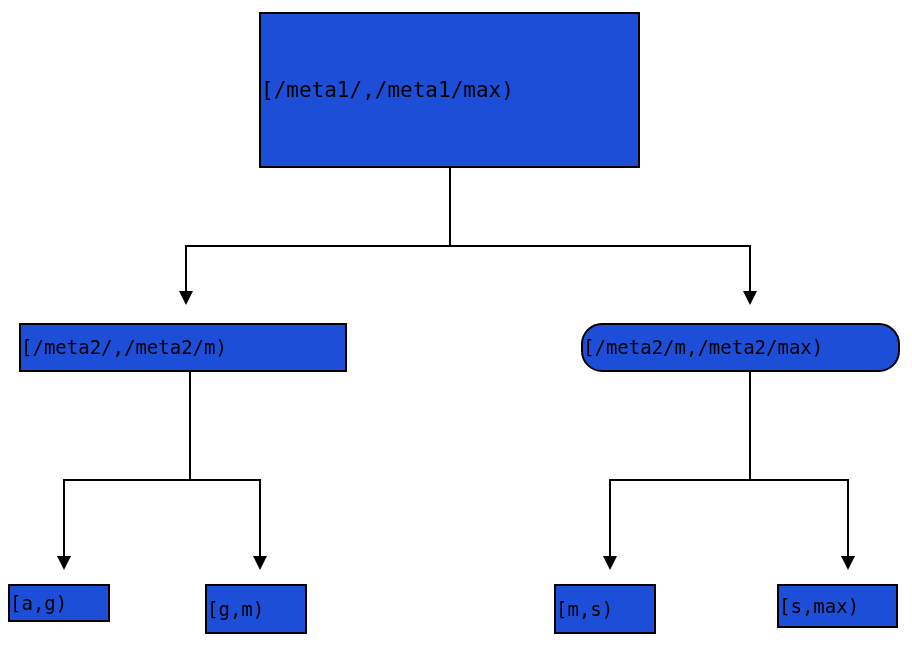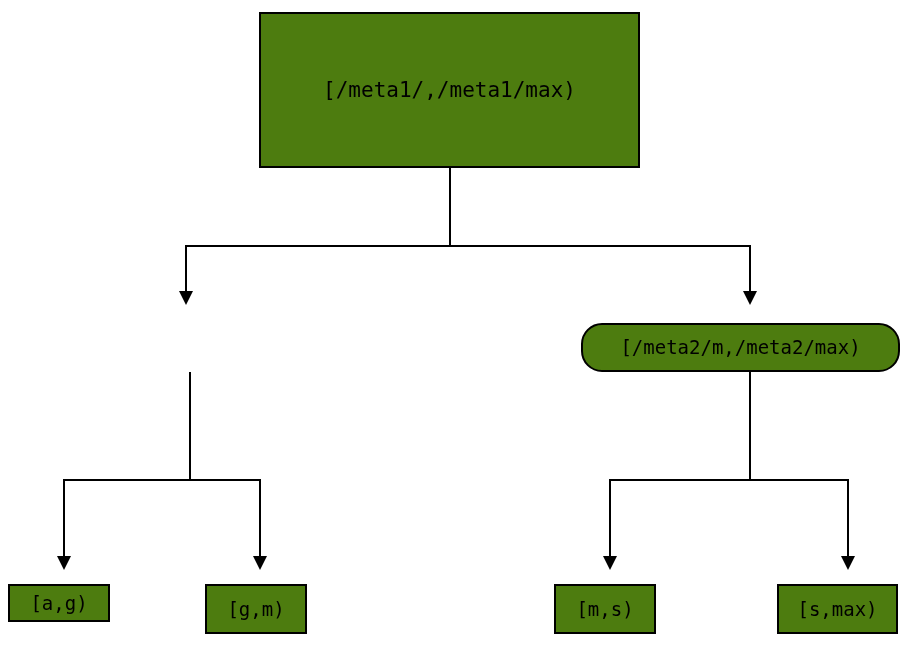--- a/index.html
+++ b/index.html
@@ -12,24 +12,24 @@
     width: 912px;
     height: 652px;
     background: #ffffff;
     overflow: hidden;
     font-family: "DejaVu Sans Mono", "Liberation Mono", monospace;
   }
   .node {
     position: absolute;
     box-sizing: border-box;
     border: 2px solid #000000;
-    background: #4d7c0f;
+    background: #1d4ed8;
     display: flex;
     align-items: center;
-    justify-content: center;
+    justify-content: flex-start;
     color: #000000;
     white-space: pre;
   }
   .node-label {
     display: block;
     line-height: 1;
   }
   #edge-layer {
     position: absolute;
     left: 0;
@@ -68,34 +68,37 @@
       <g>
         <path d="M 750 372 V 480 H 848 V 556" fill="none" stroke="#000000" stroke-width="2"></path>
         <polygon points="841,556 855,556 848,570" fill="#000000"></polygon>
       </g>
     </svg>
 
   <div class="node" style="left: 259px; top: 12px; width: 381px; height: 156px; font-size: 21px; border-color: rgb(0, 0, 0); border-width: 2px; color: rgb(0, 0, 0);">
     <span class="node-label">[/meta1/,/meta1/max)</span>
   </div>
 
+  <div class="node" style="left: 19px; top: 323px; width: 328px; height: 49px; font-size: 19px; border-color: rgb(0, 0, 0); border-width: 2px; color: rgb(0, 0, 0);">
+    <span class="node-label">[/meta2/,/meta2/m)</span>
+  </div>
 
   <div class="node" style="left: 581px; top: 323px; width: 319px; height: 49px; font-size: 19px; border-color: rgb(0, 0, 0); border-width: 2px; color: rgb(0, 0, 0); border-radius: 21px;">
     <span class="node-label">[/meta2/m,/meta2/max)</span>
   </div>
 
   <div class="node" style="left: 8px; top: 584px; width: 102px; height: 38px; font-size: 19px; border-color: rgb(0, 0, 0); border-width: 2px; color: rgb(0, 0, 0);">
     <span class="node-label">[a,g)</span>
   </div>
 
   <div class="node" style="left: 205px; top: 584px; width: 102px; height: 50px; font-size: 19px; border-color: rgb(0, 0, 0); border-width: 2px; color: rgb(0, 0, 0);">
     <span class="node-label">[g,m)</span>
   </div>
 
   <div class="node" style="left: 554px; top: 584px; width: 102px; height: 50px; font-size: 19px; border-color: rgb(0, 0, 0); border-width: 2px; color: rgb(0, 0, 0);">
     <span class="node-label">[m,s)</span>
   </div>
 
-  <div class="node" style="left: 777px; top: 584px; width: 121px; height: 50px; font-size: 19px; border-color: rgb(0, 0, 0); border-width: 2px; color: rgb(0, 0, 0);">
+  <div class="node" style="left: 777px; top: 584px; width: 121px; height: 44px; font-size: 19px; border-color: rgb(0, 0, 0); border-width: 2px; color: rgb(0, 0, 0);">
     <span class="node-label">[s,max)</span>
   </div>
 
 </div>
 
 </body></html>

